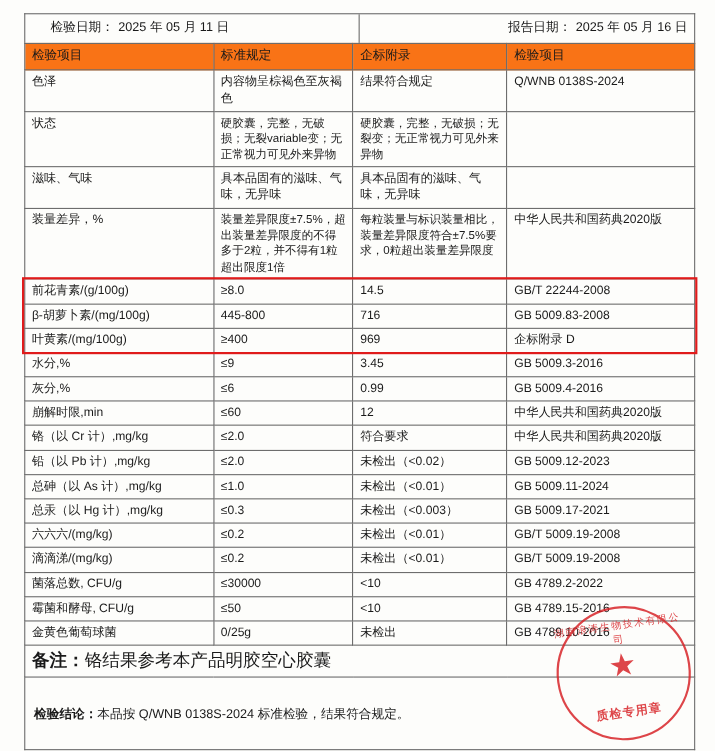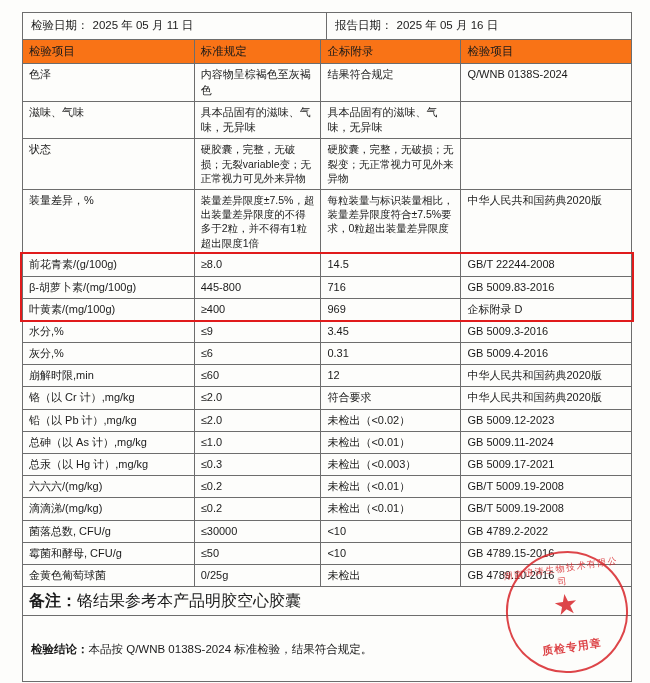--- a/index.html
+++ b/index.html
@@ -28,23 +28,24 @@
     border: 1px solid #6d6d6d;
     border-bottom: none;
     font-size: 11.5px;
   }
   .hdr-cell {
     padding: 5px 6px 5px 8px;
     box-sizing: border-box;
     line-height: 1.35;
     white-space: nowrap;
     overflow: hidden;
+    margin-left: 15px;
   }
   .hdr-cell.left { width: 50%; border-right: 1px solid #6d6d6d; }
-  .hdr-cell.right { width: 50%; }
+  .hdr-cell.right { width: 50%; text-align: right; }
   .hdr-label { display: inline-block; }
   .hdr-value { display: inline-block; padding-left: 4px; }
 
   
   table.main {
     width: 100%;
     border-collapse: collapse;
     table-layout: fixed;
     font-size: 11px;
   }
@@ -181,65 +182,65 @@
       </tr>
     </thead>
     <tbody id="tbody">
         <tr>
           <td>色泽</td>
           <td>内容物呈棕褐色至灰褐色</td>
           <td>结果符合规定</td>
           <td>Q/WNB 0138S-2024</td>
         </tr>
         <tr>
+          <td>状态</td>
+          <td class="cell-small">硬胶囊，完整，无破损；无裂variable变；无正常视力可见外来异物</td>
+          <td class="cell-small">硬胶囊，完整，无破损；无裂变；无正常视力可见外来异物</td>
+          <td></td>
+        </tr>
+        <tr>
           <td>滋味、气味</td>
           <td>具本品固有的滋味、气味，无异味</td>
           <td>具本品固有的滋味、气味，无异味</td>
           <td></td>
         </tr>
         <tr>
-          <td>状态</td>
-          <td class="cell-small">硬胶囊，完整，无破损；无裂variable变；无正常视力可见外来异物</td>
-          <td class="cell-small">硬胶囊，完整，无破损；无裂变；无正常视力可见外来异物</td>
-          <td></td>
-        </tr>
-        <tr>
           <td>装量差异，%</td>
           <td class="cell-small">装量差异限度±7.5%，超出装量差异限度的不得多于2粒，并不得有1粒超出限度1倍</td>
           <td class="cell-small">每粒装量与标识装量相比，装量差异限度符合±7.5%要求，0粒超出装量差异限度</td>
           <td>中华人民共和国药典2020版</td>
         </tr>
         <tr>
           <td>前花青素/(g/100g)</td>
           <td>≥8.0</td>
           <td>14.5</td>
           <td>GB/T 22244-2008</td>
         </tr>
         <tr>
           <td>β-胡萝卜素/(mg/100g)</td>
           <td>445-800</td>
           <td>716</td>
-          <td>GB 5009.83-2016</td>
+          <td>GB 5009.83-2008</td>
         </tr>
         <tr>
           <td>叶黄素/(mg/100g)</td>
           <td>≥400</td>
           <td>969</td>
           <td>企标附录 D</td>
         </tr>
         <tr>
           <td>水分,%</td>
           <td>≤9</td>
           <td>3.45</td>
           <td>GB 5009.3-2016</td>
         </tr>
         <tr>
           <td>灰分,%</td>
           <td>≤6</td>
-          <td>0.31</td>
+          <td>0.99</td>
           <td>GB 5009.4-2016</td>
         </tr>
         <tr>
           <td>崩解时限,min</td>
           <td>≤60</td>
           <td>12</td>
           <td>中华人民共和国药典2020版</td>
         </tr>
         <tr>
           <td>铬（以 Cr 计）,mg/kg</td>

